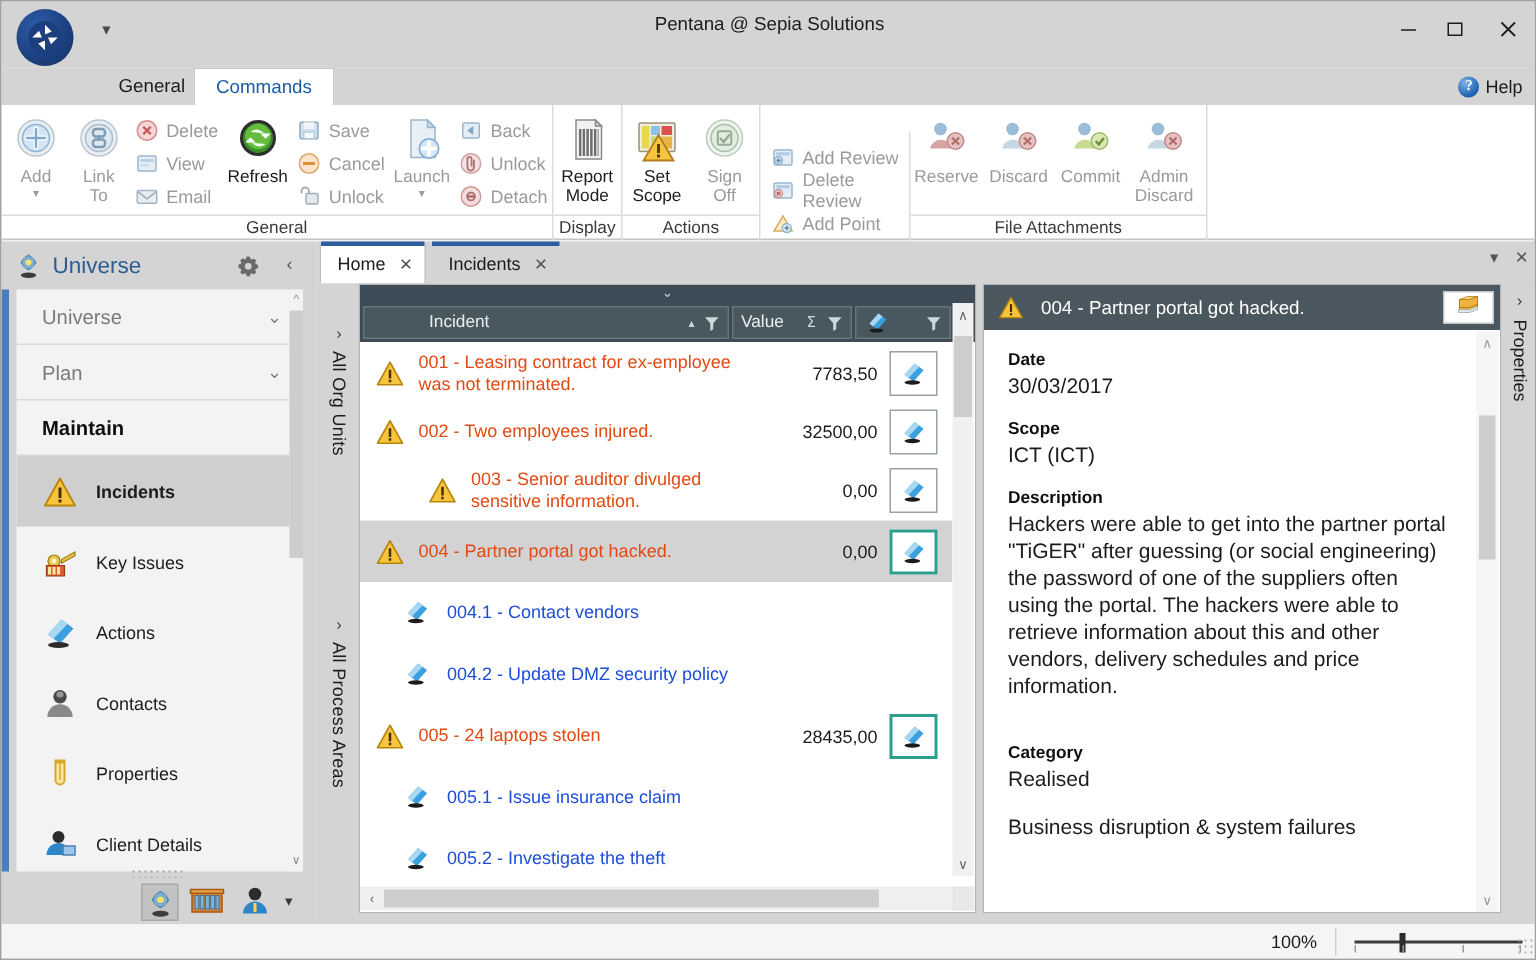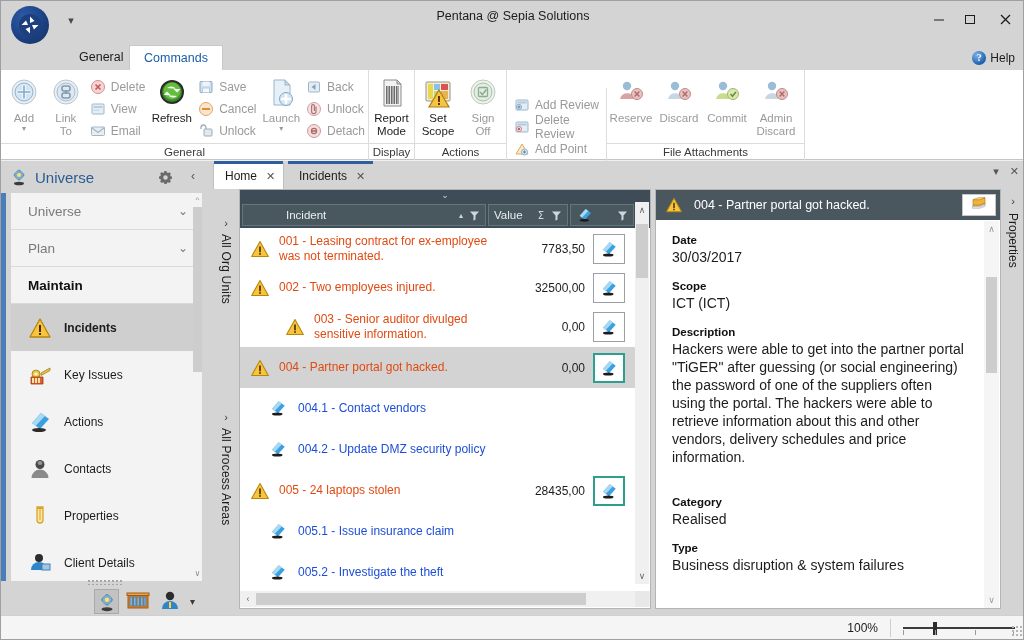--- a/index.html
+++ b/index.html
@@ -1034,21 +1034,20 @@
       </div>
       <div class="det-body">
         <div class="fld-label">Date</div>
         <div class="fld-value">30/03/2017</div>
         <div class="fld-label">Scope</div>
         <div class="fld-value">ICT (ICT)</div>
         <div class="fld-label">Description</div>
         <div class="fld-value desc">Hackers were able to get into the partner portal "TiGER" after guessing (or social engineering) the password of one of the suppliers often using the portal. The hackers were able to retrieve information about this and other vendors, delivery schedules and price information.</div>
         <div class="fld-label">Category</div>
         <div class="fld-value">Realised</div>
-        <div class="fld-label">Type</div>
         <div class="fld-value">Business disruption &amp; system failures</div>
       </div>
       <div class="det-vscroll">
         <div class="ar" style="top:0">∧</div>
         <div class="thumb"></div>
         <div class="ar" style="bottom:0">∨</div>
       </div>
     </div>
 
     <div class="prop-tab">

